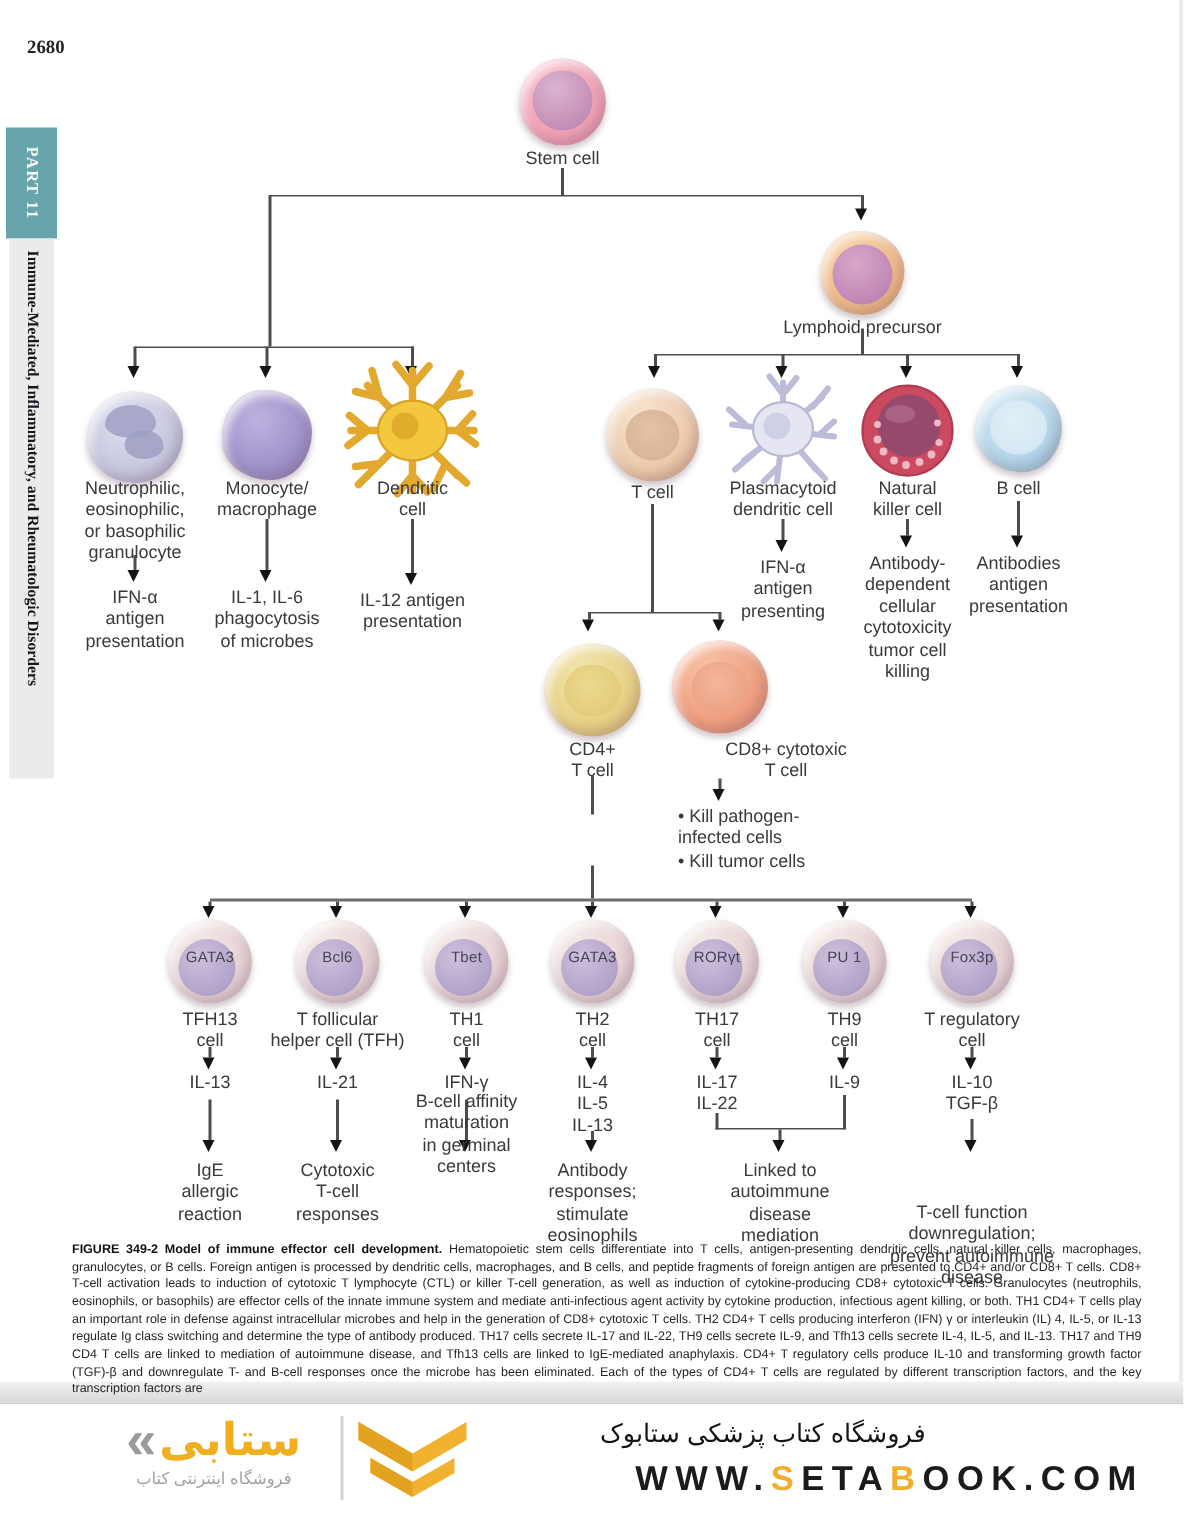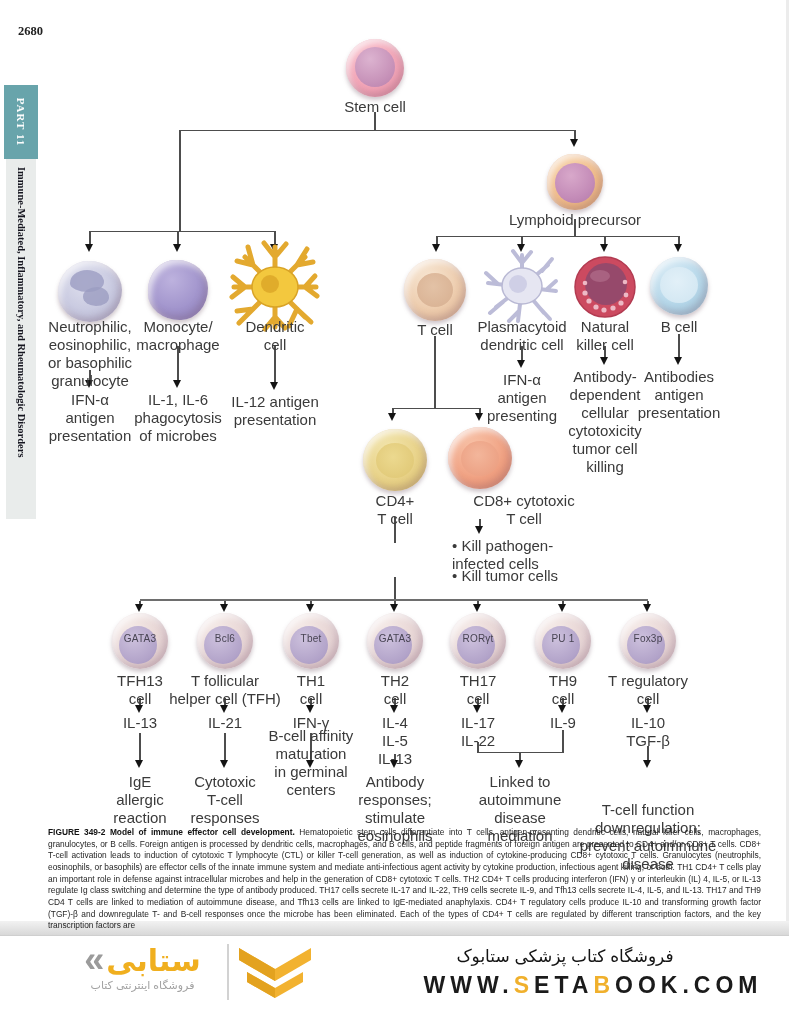--- a/index.html
+++ b/index.html
@@ -1,18 +1,18 @@
 <!DOCTYPE html>
 <html><head>
 <meta charset="utf-8">
 <style>
   html,body{margin:0;padding:0;background:#fff;}
   #page{position:relative;width:789px;height:1010px;background:#ffffff;overflow:hidden;
         font-family:"Liberation Sans","DejaVu Sans",sans-serif;}
-  .lbl{position:absolute;transform:translateX(-50%);text-align:center;font-size:15px;
+  .lbl{position:absolute;transform:translateX(-50%);text-align:center;font-size:12px;
        line-height:1.2;color:#3a3a3a;white-space:pre-line;width:max-content;}
   .v{position:absolute;width:1.4px;background:#4d4d4d;}
   .h{position:absolute;height:1.4px;background:#4d4d4d;}
   .ah{position:absolute;width:0;height:0;border-left:4.5px solid transparent;
       border-right:4.5px solid transparent;border-top:8px solid #141414;}
   .sphere{position:absolute;border-radius:50%;
       box-shadow:0 3px 4px rgba(120,95,110,.35), inset -3px -4px 7px rgba(120,85,105,.28),
                  inset 3px 4px 6px rgba(255,255,255,.75);}
   .inner{position:absolute;border-radius:50%;}
   .tfcell{position:absolute;width:56px;height:56px;border-radius:50%;
@@ -362,19 +362,19 @@
     </div>
     <div style="position:absolute;left:227px;top:8px;width:2px;height:56px;background:#d2d2d2;"></div>
 
     <svg width="74" height="58" viewBox="0 0 74 58" style="position:absolute;left:238px;top:8px;">
       <polygon points="1,4 37,25 73,4 73,16 37,37 1,16" fill="#f2b230"></polygon>
       <polygon points="1,4 37,25 37,37 1,16" fill="#e3a21f"></polygon>
       <polygon points="9,28 37,44 65,28 65,38 37,54 9,38" fill="#f2b230"></polygon>
       <polygon points="9,28 37,44 37,54 9,38" fill="#e3a21f"></polygon>
     </svg>
 
-    <div class="fa" style="position:absolute;left:400px;top:10px;width:330px;text-align:center;font-size:17px;color:#141414;">فروشگاه کتاب پزشکی ستابوک</div>
+    <div class="fa" style="position:absolute;left:400px;top:10px;width:330px;text-align:left;font-size:17px;color:#141414;">فروشگاه کتاب پزشکی ستابوک</div>
     <div style="position:absolute;left:404px;top:36px;width:378px;text-align:center;font-size:23px;font-weight:bold;letter-spacing:5px;">
       <span class="urlpart">WWW.</span><span class="urlgold">S</span><span class="urlpart">ETA</span><span class="urlgold">B</span><span class="urlpart">OOK.COM</span>
     </div>
   </div>
 
 </div>
 
 </body></html>

